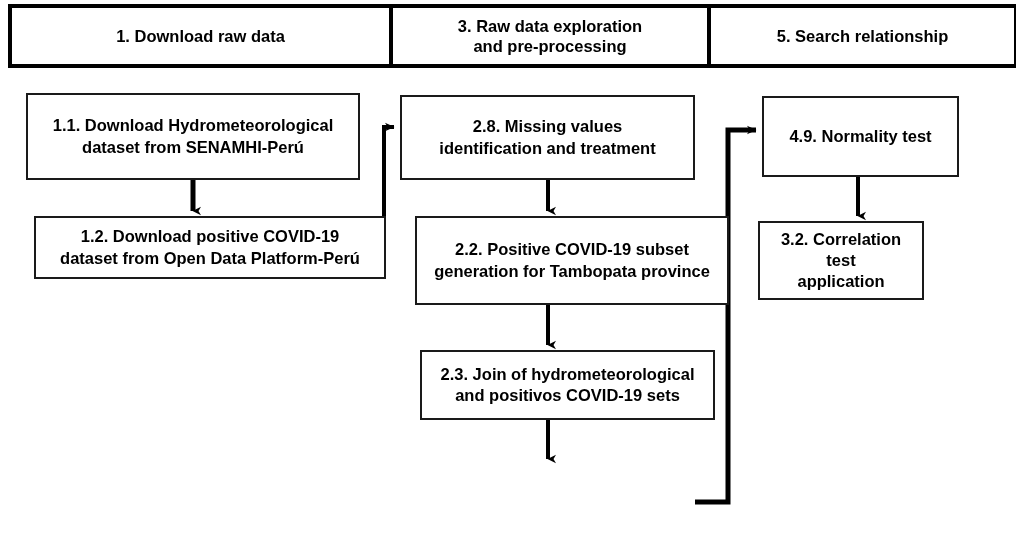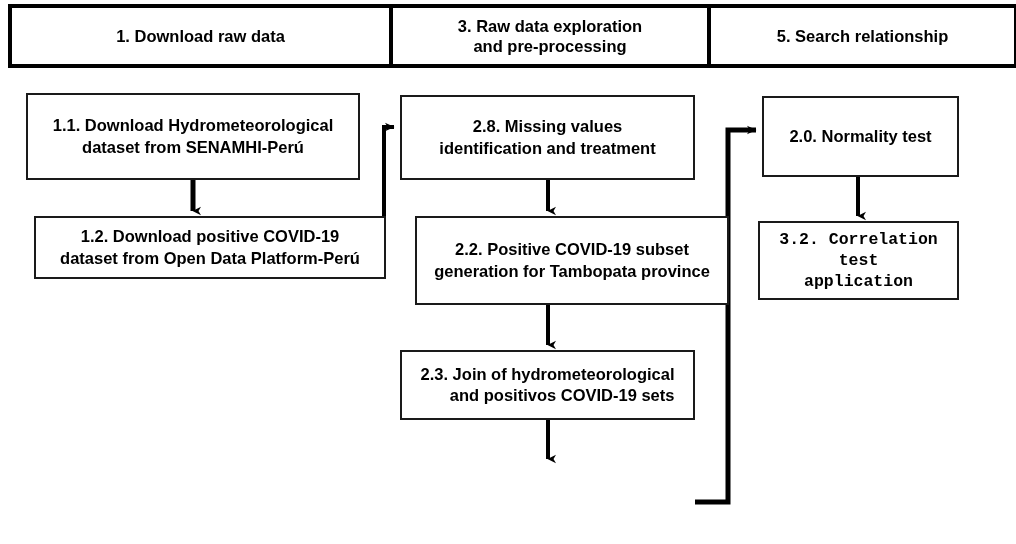--- a/index.html
+++ b/index.html
@@ -68,25 +68,25 @@
     padding: 2px 4px;
     white-space: pre-line;
   }
 
   
   #box-1-1 { left: 26px;  top: 93px;  width: 334px; height: 87px; }
   #box-1-2 { left: 34px;  top: 216px; width: 352px; height: 63px; }
   
   #box-2-1 { left: 400px; top: 95px;  width: 295px; height: 85px; }
   #box-2-2 { left: 391px; top: 216px; width: 314px; height: 89px; margin-left: 24px; }
-  #box-2-3 { left: 400px; top: 350px; width: 295px; height: 70px; text-align: right; }
+  #box-2-3 { left: 420px; top: 350px; width: 295px; height: 70px; }
   #box-2-4 { left: 400px; top: 464px; width: 295px; height: 76px; }
   
   #box-3-1 { left: 762px; top: 96px;  width: 197px; height: 81px; }
-  #box-3-2 { left: 758px; top: 221px; width: 201px; height: 79px; font-family: Liberation Mono, monospace; }
+  #box-3-2 { left: 758px; top: 221px; width: 166px; height: 79px; }
 
   
   #connectors {
     position: absolute;
     left: 0;
     top: 0;
     width: 1016px;
     height: 544px;
     pointer-events: none;
   }
@@ -147,17 +147,17 @@
   <div class="box" id="box-1-2">1.2. Download positive COVID-19
 dataset from Open Data Platform-Perú</div>
 
   <div class="box" id="box-2-1">2.8. Missing values
 identification and treatment</div>
   <div class="box" id="box-2-2">2.2. Positive COVID-19 subset
 generation for Tambopata province</div>
   <div class="box" id="box-2-3">2.3. Join of  hydrometeorological
 and positivos COVID-19 sets</div>
 
-  <div class="box" id="box-3-1">2.0. Normality test</div>
+  <div class="box" id="box-3-1">4.9. Normality test</div>
   <div class="box" id="box-3-2">3.2. Correlation test
 application</div>
 
 </div>
 
 </body></html>

